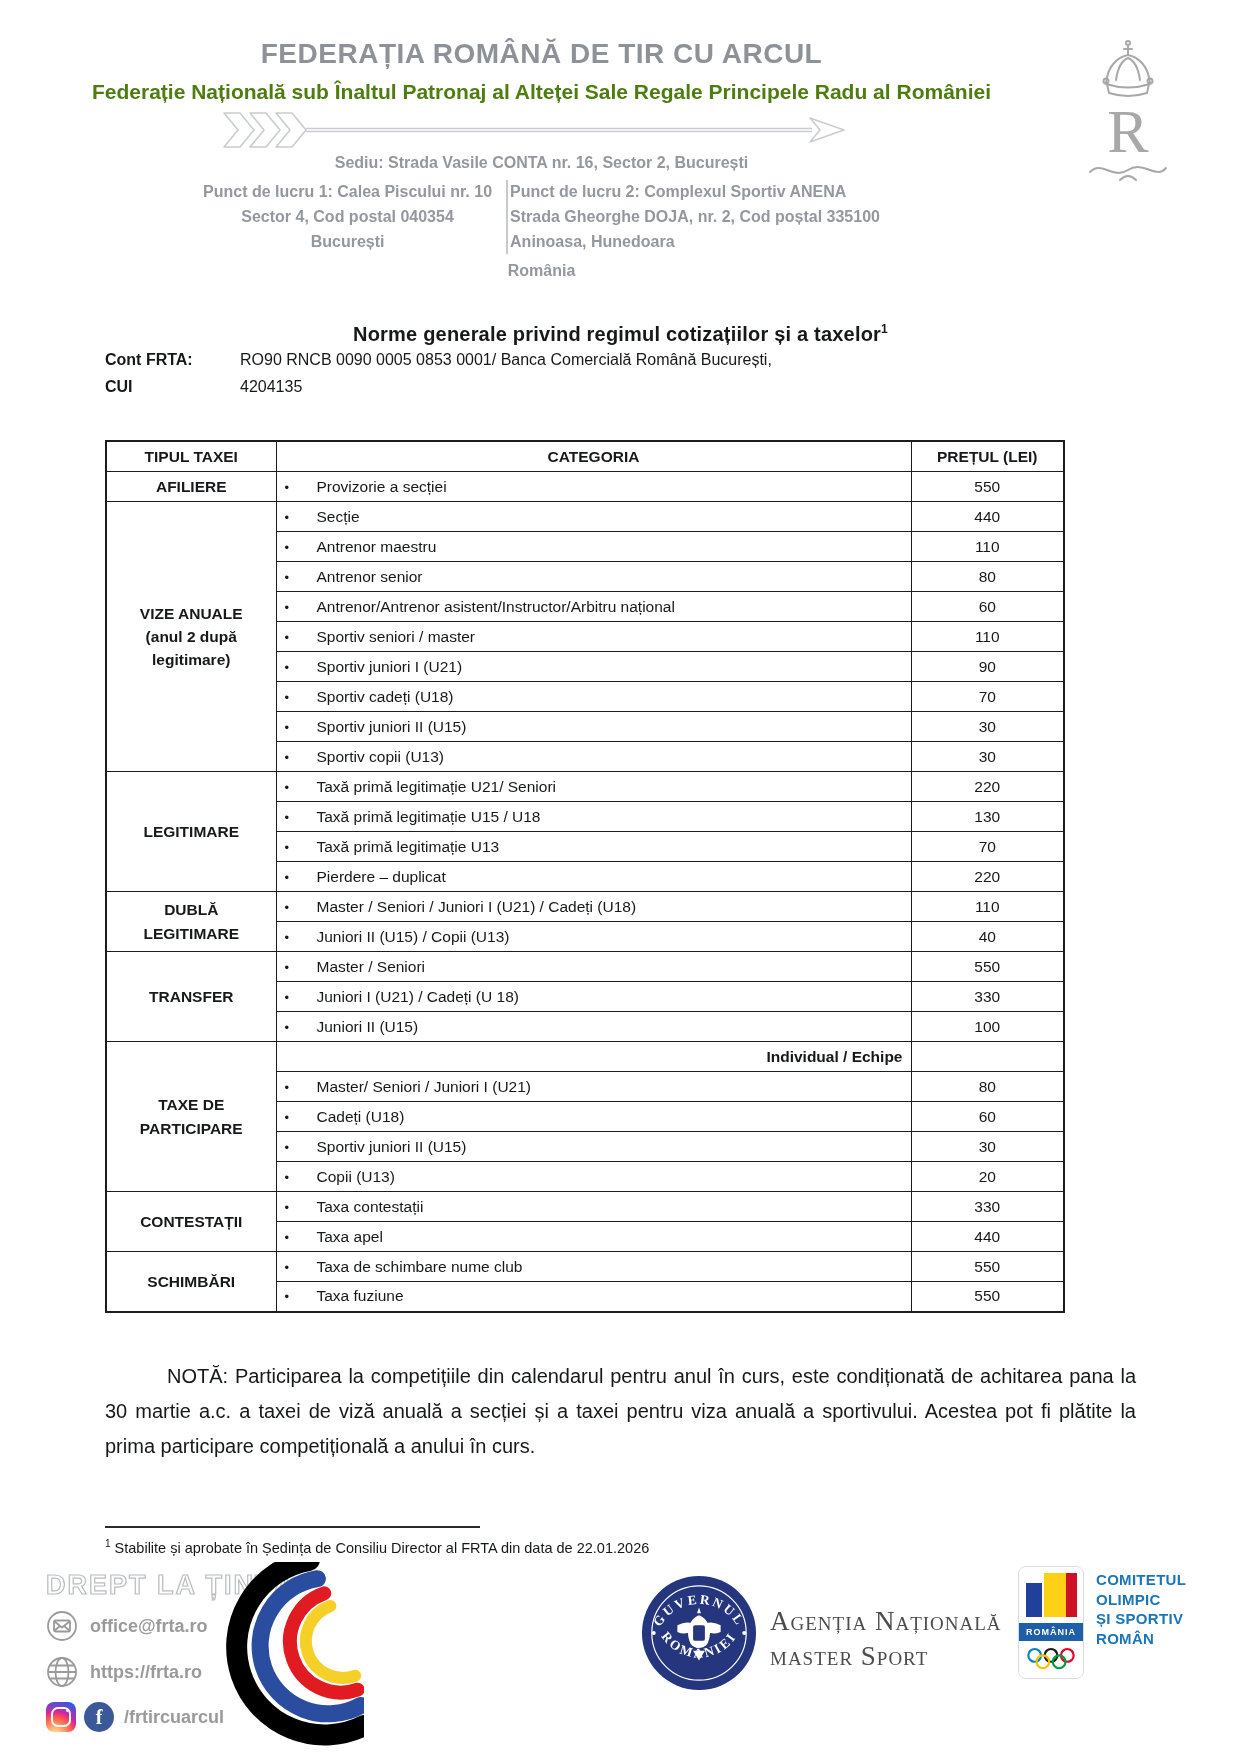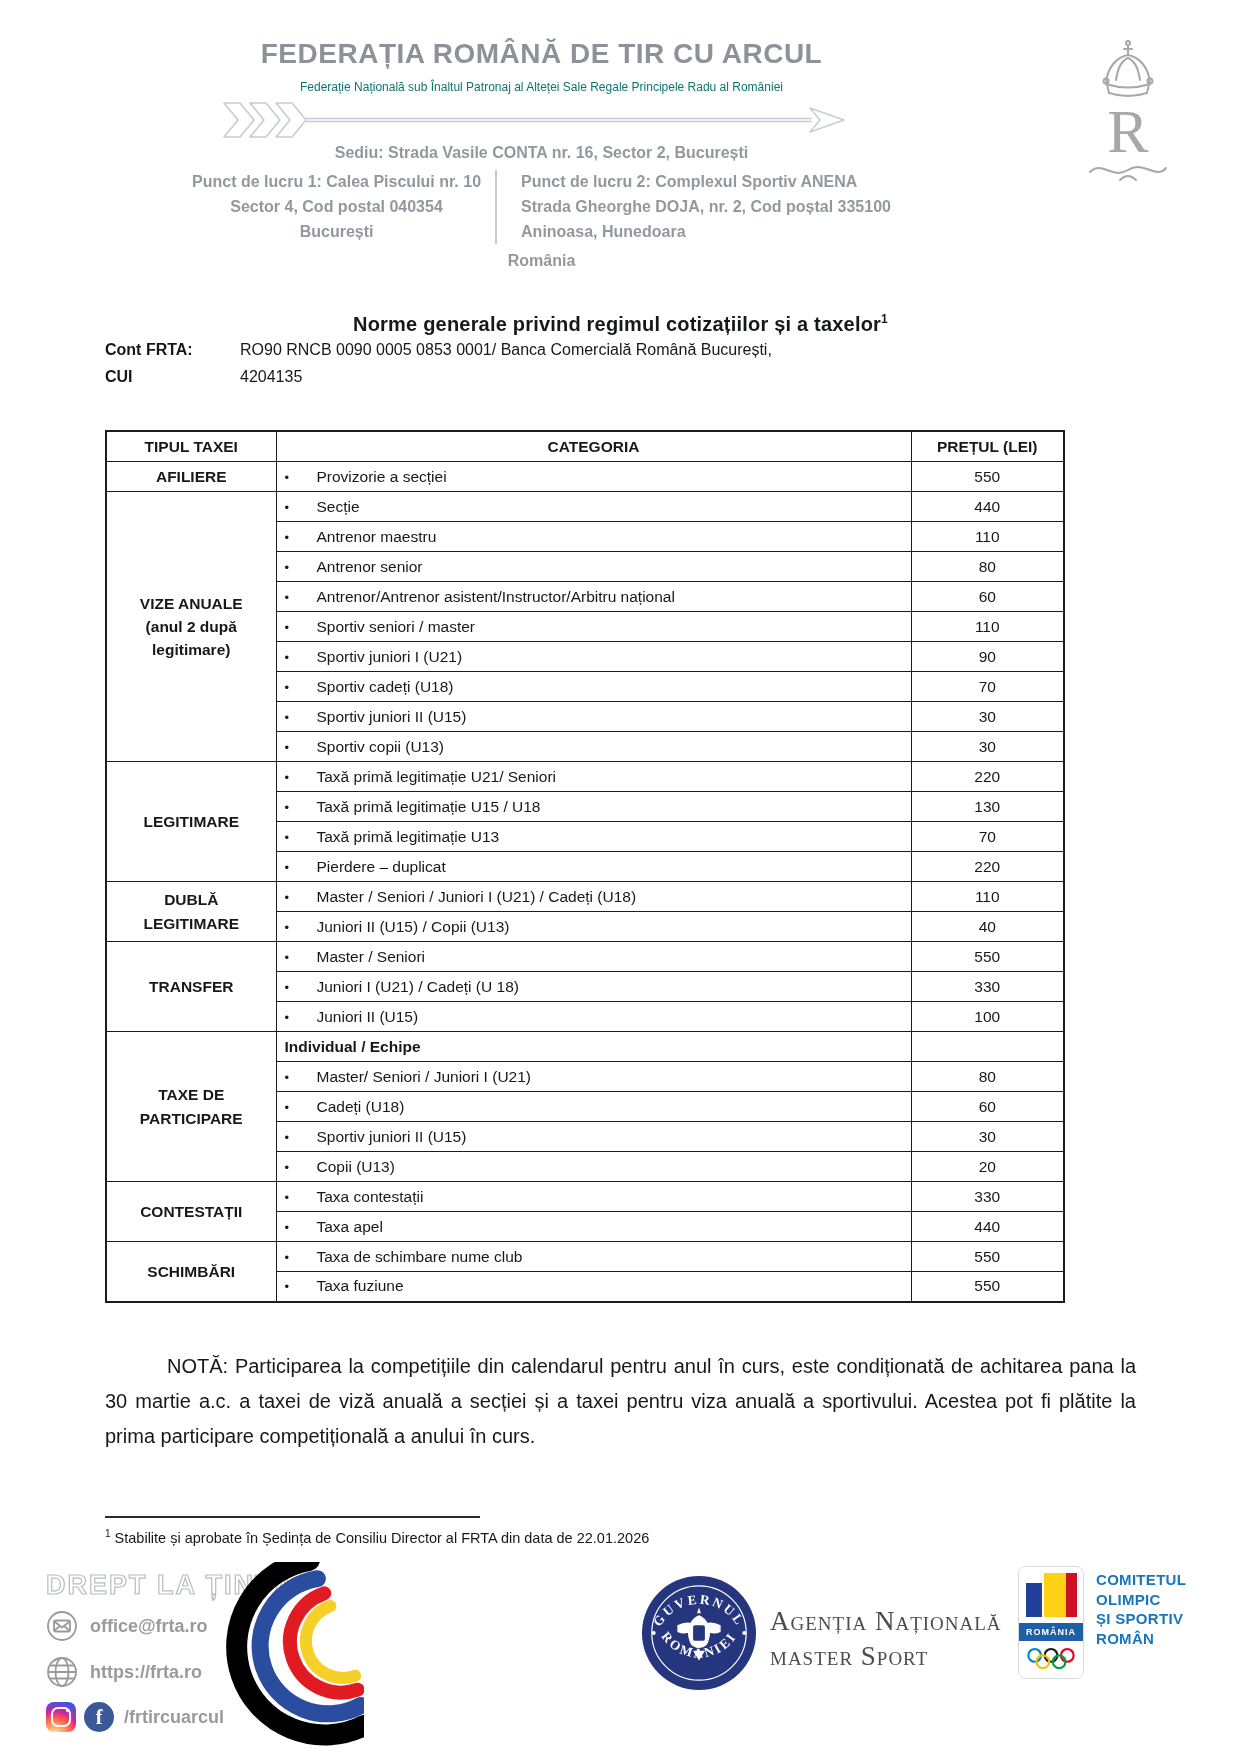--- a/index.html
+++ b/index.html
@@ -7,43 +7,43 @@
   body { font-family:"Liberation Sans","DejaVu Sans",sans-serif; }
   .page {
     position:relative; width:1241px; height:1755px; margin:0 auto;
     background:#ffffff; overflow:hidden; color:#17181a;
   }
   
   .hdr { display:flex; padding:28px 28px 0 40px; }
   .hdr-logo { width:190px; flex:0 0 190px; padding-top:12px; }
   .hdr-center { flex:1; text-align:center; color:#8d9298; padding-top:10px; }
   .org-name { font-size:28px; font-weight:bold; letter-spacing:.5px; color:#8d9298; }
-  .patronage { font-size:12px; font-weight:400; margin-top:10px; color:#0f766e; }
+  .patronage { font-size:21px; font-weight:700; margin-top:10px; color:#4d7c0f; }
   .arrow-wrap { margin:8px auto 2px; width:640px; }
   .sediu { font-size:16px; font-weight:600; color:#939921; color:#93989f; margin-top:2px; }
   .puncte { display:flex; justify-content:center; margin-top:8px; font-size:16px; font-weight:600; color:#93989f; line-height:1.55; }
   .punct-left { padding-right:14px; }
-  .punct-right { text-align:left; padding-left:24px; border-left:2px solid #c6c9ce; }
+  .punct-right { text-align:left; padding-left:2px; border-left:2px solid #c6c9ce; }
   .country { font-size:16px; font-weight:600; color:#93989f; margin-top:8px; }
   .hdr-crown { width:170px; flex:0 0 170px; text-align:center; padding-top:6px; }
   
   .doc-title { text-align:center; font-size:20px; font-weight:bold; margin-top:42px; letter-spacing:.2px; }
   .doc-title sup { font-size:12px; }
   .acct { padding:0 105px; margin-top:0; font-size:16px; line-height:1.7; }
   .acct-row { display:flex; }
   .acct-label { width:135px; font-weight:bold; }
   
   .tbl-wrap { padding:0 105px; margin-top:40px; }
   table.fees { border-collapse:collapse; table-layout:fixed; width:958px; border:2px solid #1c1c1c; }
   table.fees td, table.fees th { border:1.5px solid #1c1c1c; font-size:15.5px; height:30px; padding:3px 8px; vertical-align:middle; }
   th.col-h { font-weight:bold; text-align:center; }
   td.type-cell { font-weight:bold; text-align:center; white-space:pre-line; line-height:1.5; }
   td.cat-cell { text-align:left; padding-left:24px; }
   td.cat-cell .bullet { display:inline-block; width:32px; font-size:13px; }
-  td.cat-cell.subheader { text-align:left; font-weight:bold; padding-left:8px; }
+  td.cat-cell.subheader { text-align:right; font-weight:bold; padding-left:8px; }
   td.price-cell { text-align:center; }
   
   .note { padding:0 105px; margin-top:46px; font-size:20px; line-height:1.75; text-align:justify; }
   .note .indent { display:inline-block; width:62px; }
   .footnote-rule { margin:62px 0 10px 105px; width:375px; border-top:2px solid #2a2a2a; }
   .footnote { padding:0 105px; font-size:14.5px; }
   .footnote sup { font-size:10px; }
   
   .footer { position:absolute; left:0; top:1552px; width:1241px; height:203px; }
   .tagline { position:absolute; left:46px; top:18px; font-size:27px; font-weight:bold; letter-spacing:2px;

